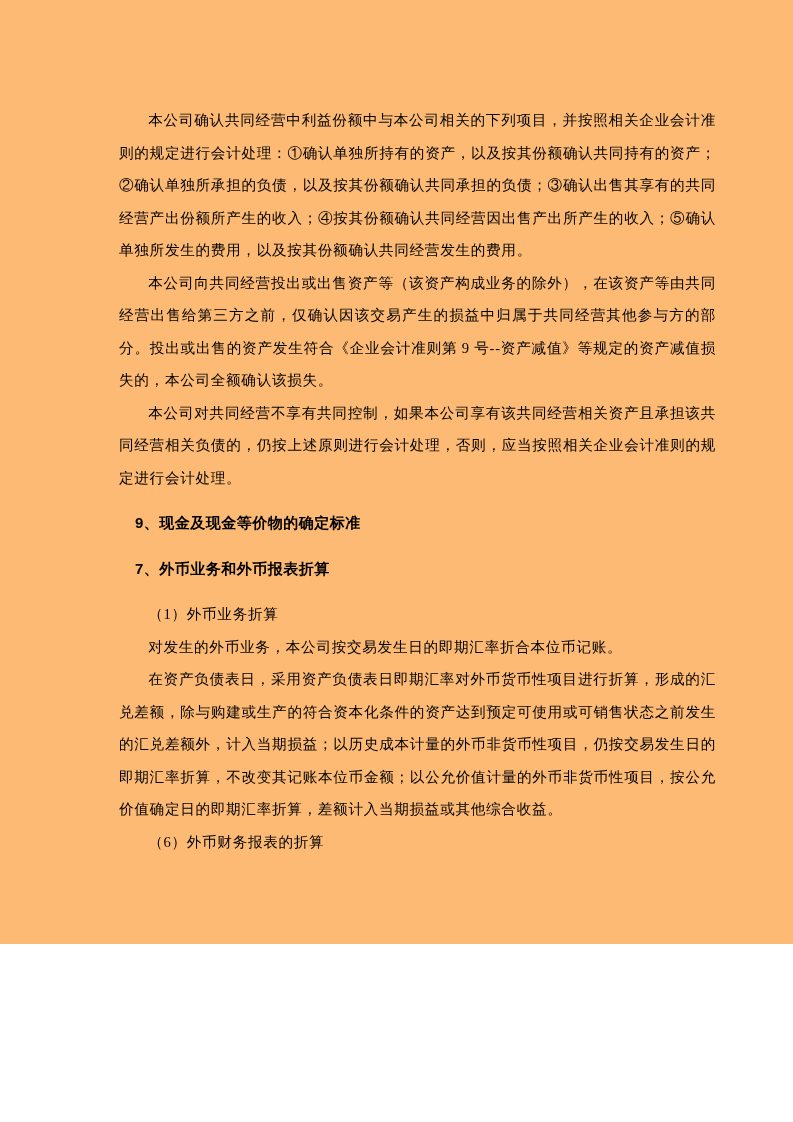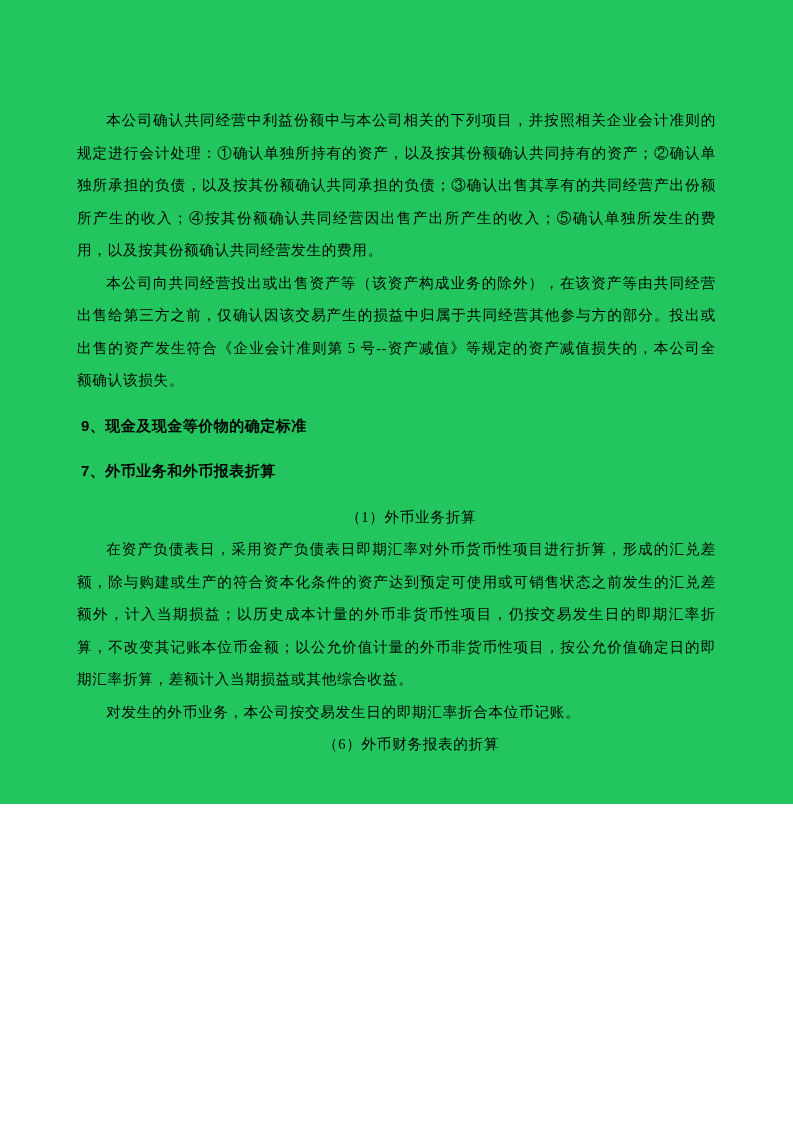--- a/index.html
+++ b/index.html
@@ -3,47 +3,46 @@
 <meta charset="utf-8">
 <style>
   html, body {
     margin: 0;
     padding: 0;
     background: #ffffff;
   }
   .page {
     position: relative;
     width: 793px;
-    height: 804px;
-    background: #22c55e;
+    height: 944px;
+    background: #fdba74;
     box-sizing: border-box;
-    padding: 104px 77px 0 77px;
+    padding: 104px 77px 0 119px;
     font-family: "Liberation Serif", "DejaVu Serif", serif;
     color: #000000;
     overflow: hidden;
   }
   .para {
     margin: 0;
     font-size: 14.6px;
     line-height: 32.5px;
     letter-spacing: 0.7px;
     text-align: justify;
     text-indent: 2em;
     word-break: break-all;
   }
   .sub-item {
     margin: 0;
     font-size: 14.6px;
     line-height: 32.5px;
     letter-spacing: 0.7px;
     text-indent: 2em;
-    text-align: center;
   }
   .heading {
-    margin: 13px 0 13px 4px;
+    margin: 13px 0 13px 16px;
     font-family: "Liberation Sans", "DejaVu Sans", sans-serif;
     font-size: 15px;
     font-weight: bold;
     line-height: 32.5px;
     letter-spacing: 0.5px;
     text-indent: 0;
   }
   .page-number {
     position: absolute;
     right: 78px;
@@ -54,32 +53,33 @@
     color: #000000;
   }
 </style>
 </head>
 <body>
 
 <div class="page">
 
   <p class="para">本公司确认共同经营中利益份额中与本公司相关的下列项目，并按照相关企业会计准则的规定进行会计处理：①确认单独所持有的资产，以及按其份额确认共同持有的资产；②确认单独所承担的负债，以及按其份额确认共同承担的负债；③确认出售其享有的共同经营产出份额所产生的收入；④按其份额确认共同经营因出售产出所产生的收入；⑤确认单独所发生的费用，以及按其份额确认共同经营发生的费用。</p>
 
-  <p class="para">本公司向共同经营投出或出售资产等（该资产构成业务的除外），在该资产等由共同经营出售给第三方之前，仅确认因该交易产生的损益中归属于共同经营其他参与方的部分。投出或出售的资产发生符合《企业会计准则第 5 号--资产减值》等规定的资产减值损失的，本公司全额确认该损失。</p>
+  <p class="para">本公司向共同经营投出或出售资产等（该资产构成业务的除外），在该资产等由共同经营出售给第三方之前，仅确认因该交易产生的损益中归属于共同经营其他参与方的部分。投出或出售的资产发生符合《企业会计准则第 9 号--资产减值》等规定的资产减值损失的，本公司全额确认该损失。</p>
 
 
+  <p class="para">本公司对共同经营不享有共同控制，如果本公司享有该共同经营相关资产且承担该共同经营相关负债的，仍按上述原则进行会计处理，否则，应当按照相关企业会计准则的规定进行会计处理。</p>
 
   <h3 class="heading">9、现金及现金等价物的确定标准</h3>
 
 
   <h3 class="heading">7、外币业务和外币报表折算</h3>
 
   <p class="sub-item">（1）外币业务折算</p>
 
+  <p class="para">对发生的外币业务，本公司按交易发生日的即期汇率折合本位币记账。</p>
+
   <p class="para">在资产负债表日，采用资产负债表日即期汇率对外币货币性项目进行折算，形成的汇兑差额，除与购建或生产的符合资本化条件的资产达到预定可使用或可销售状态之前发生的汇兑差额外，计入当期损益；以历史成本计量的外币非货币性项目，仍按交易发生日的即期汇率折算，不改变其记账本位币金额；以公允价值计量的外币非货币性项目，按公允价值确定日的即期汇率折算，差额计入当期损益或其他综合收益。</p>
-
-  <p class="para">对发生的外币业务，本公司按交易发生日的即期汇率折合本位币记账。</p>
 
   <p class="sub-item">（6）外币财务报表的折算</p>
 
   <div class="page-number">36</div>
 
 </div>
 
 </body></html>

